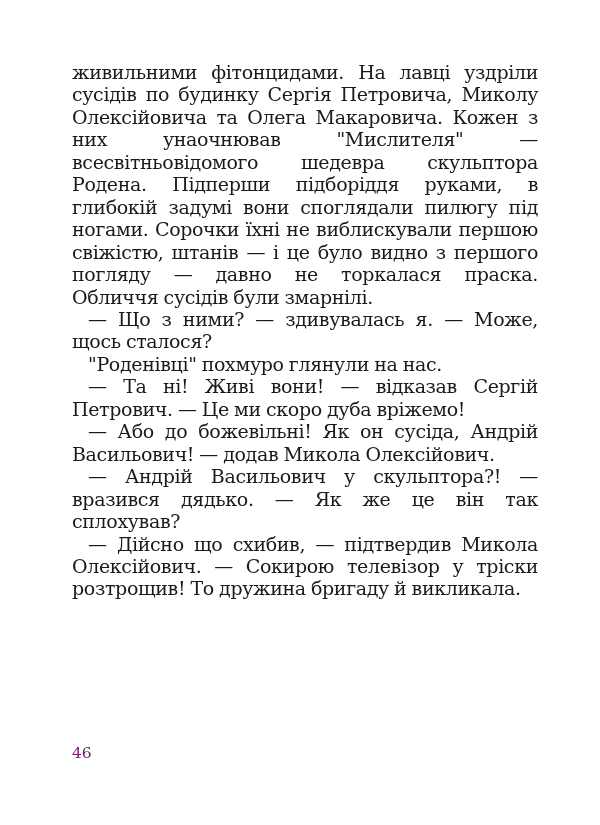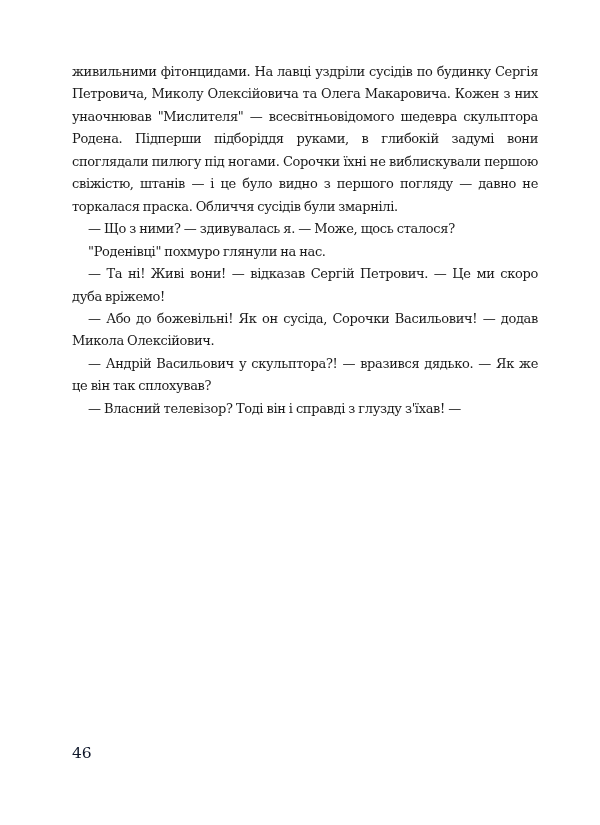--- a/index.html
+++ b/index.html
@@ -13,48 +13,48 @@
       position: relative;
       overflow: hidden;
       color: #1a1a1a;
       font-family: "DejaVu Serif", "Liberation Serif", serif;
     }
     .page-text {
       position: absolute;
       left: 72px;
       top: 61px;
       width: 466px;
-      font-size: 13px;
+      font-size: 19px;
       line-height: 22.45px;
       text-align: justify;
       letter-spacing: -0.35px;
       word-spacing: -0.5px;
     }
     .para {
       margin: 0;
       text-indent: 0;
     }
     .para.indent {
       text-indent: 16px;
     }
     .page-number {
       position: absolute;
       left: 72px;
       top: 743px;
       font-size: 15.5px;
       line-height: 20px;
-      color: #0f172a;
+      color: #701a75;
     }
   </style>
 </head>
 <body>
 
 <div class="page-text">
   <p class="para">живильними фітонцидами. На лавці уздріли сусідів по будинку Сергія Петровича, Миколу Олексійовича та Олега Макаровича. Кожен з них унаочнював "Мислителя" — всесвітньовідомого шедевра скульптора Родена. Підперши підборіддя руками, в глибокій задумі вони споглядали пилюгу під ногами. Сорочки їхні не виблискували першою свіжістю, штанів — і це було видно з першого погляду — давно не торкалася праска. Обличчя сусідів були змарнілі.</p>
   <p class="para indent">— Що з ними? — здивувалась я. — Може, щось сталося?</p>
   <p class="para indent">"Роденівці" похмуро глянули на нас.</p>
   <p class="para indent">— Та ні! Живі вони! — відказав Сергій Петрович. — Це ми скоро дуба вріжемо!</p>
-  <p class="para indent">— Або до божевільні! Як он сусіда, Сорочки Васильович! — додав Микола Олексійович.</p>
+  <p class="para indent">— Або до божевільні! Як он сусіда, Андрій Васильович! — додав Микола Олексійович.</p>
   <p class="para indent">— Андрій Васильович у скульптора?! — вразився дядько. — Як же це він так сплохував?</p>
-  <p class="para indent">— Власний телевізор? Тоді він і справді з глузду з'їхав! —</p>
+  <p class="para indent">— Дійсно що схибив, — підтвердив Микола Олексійович. — Сокирою телевізор у тріски розтрощив! То дружина бригаду й викликала.</p>
 </div>
 
 <div class="page-number">46</div>
 
 </body></html>

